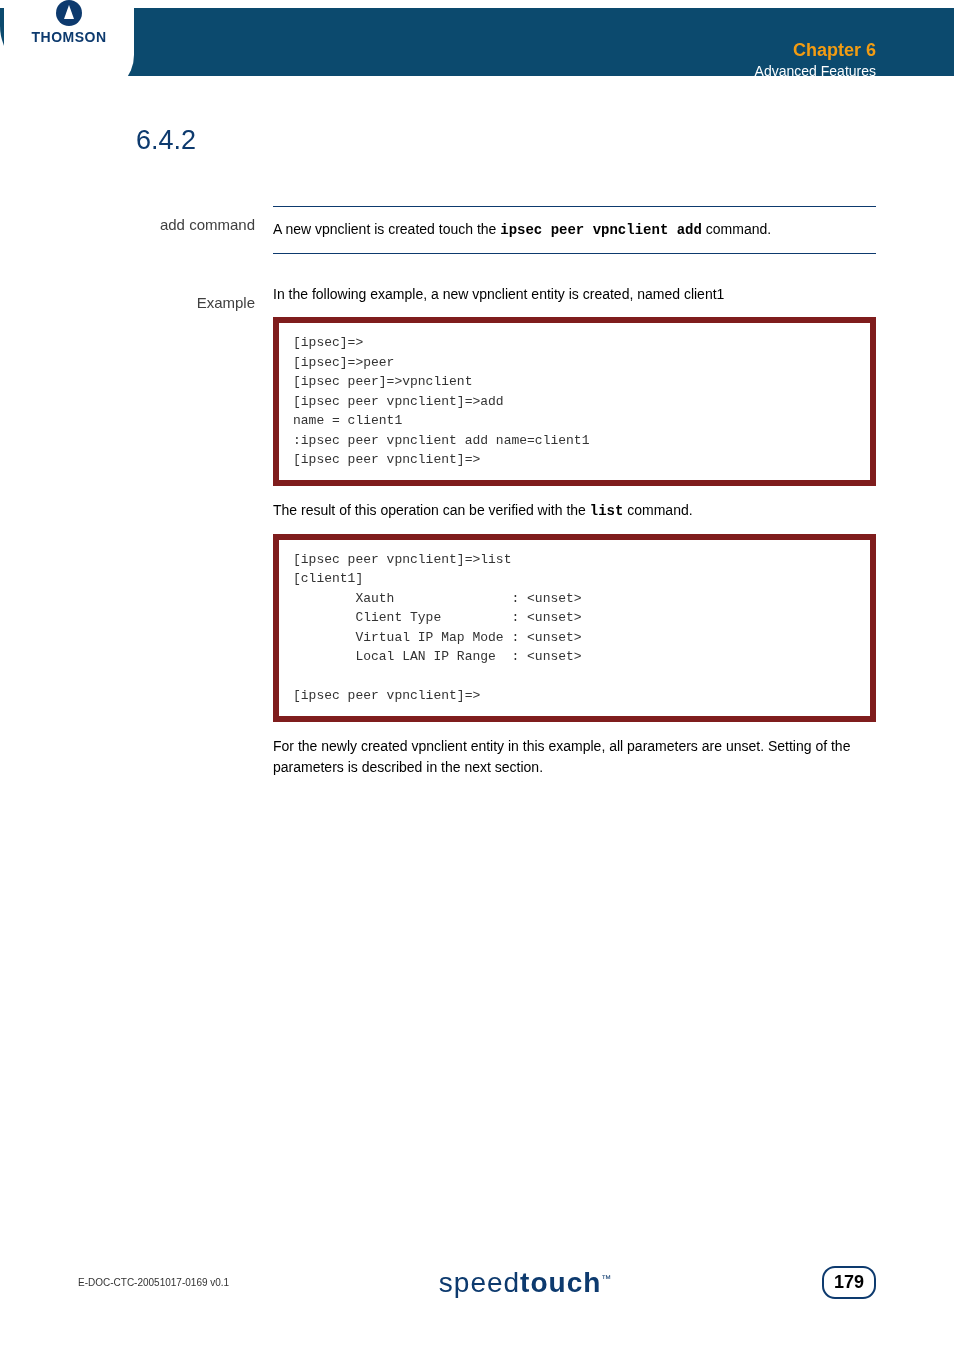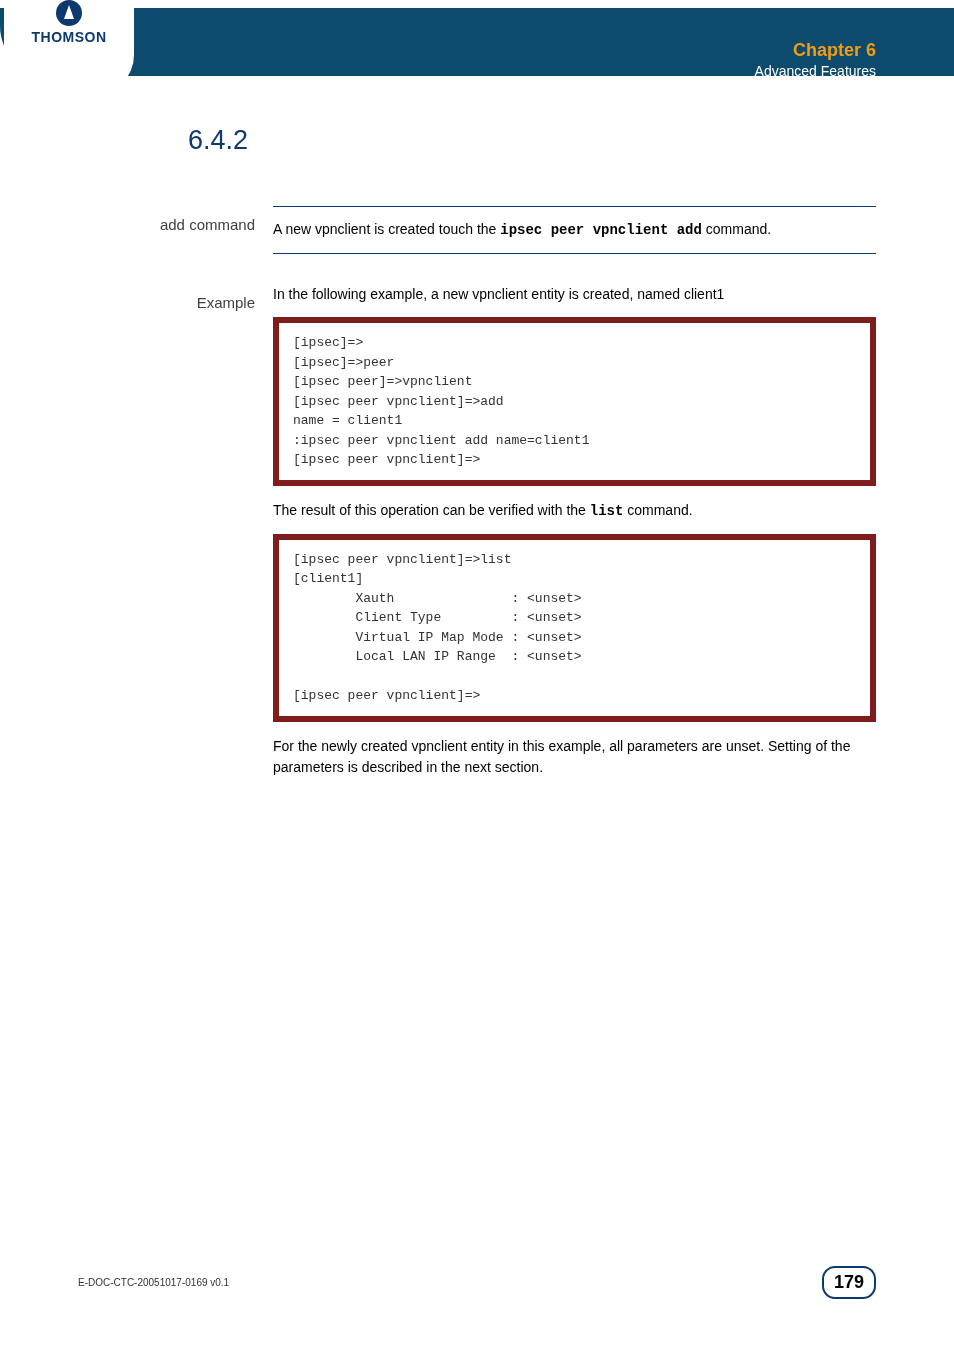--- a/index.html
+++ b/index.html
@@ -79,21 +79,21 @@
     }
     .content-area {
       position: absolute;
       top: 125px;
       left: 78px;
       right: 78px;
     }
     .section-title-row {
       display: flex;
       align-items: baseline;
-      margin-left: 110px;
+      margin-left: 58px;
       margin-bottom: 50px;
     }
     .section-number {
       color: #0d3a6e;
       font-size: 27px;
       font-weight: normal;
       margin-right: 18px;
     }
     .section-title {
       color: #0d3a6e;
@@ -231,14 +231,17 @@
         Local LAN IP Range  : &lt;unset&gt;
 
 [ipsec peer vpnclient]=&gt;</div>
       <p class="body-text">For the newly created vpnclient entity in this example, all parameters are unset. Setting of the parameters is described in the next section.</p>
     </div>
   </div>
 </div>
 
 <div class="footer">
   <div class="doc-id">E-DOC-CTC-20051017-0169 v0.1</div>
+  <div class="brand-logo">
+    <span class="brand-light">speed</span><span class="brand-bold">touch</span><span class="brand-tm">™</span>
+  </div>
   <div class="page-num-box">179</div>
 </div>
 
 </body></html>

